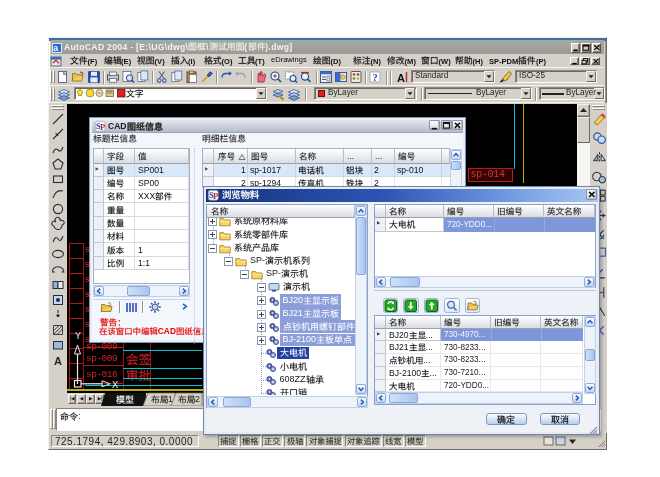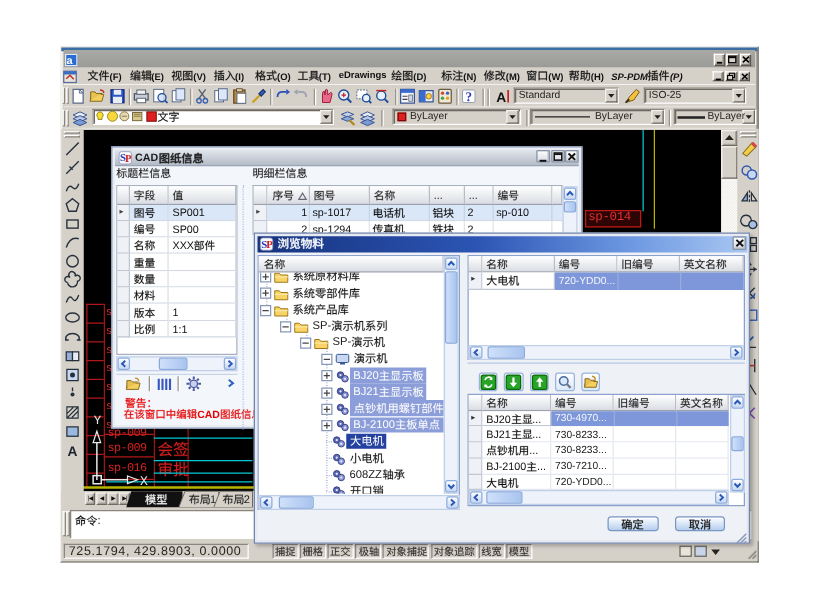--- a/index.html
+++ b/index.html
@@ -129,20 +129,32 @@
       <path id="g9898" d="M176 -615H380V-539H176ZM176 -743H380V-668H176ZM108 -798V-484H450V-798ZM695 -530C688 -271 668 -143 458 -77C471 -65 488 -42 494 -27C722 -103 751 -248 758 -530ZM730 -186C793 -141 870 -75 908 -33L954 -79C914 -120 835 -183 774 -226ZM124 -302C119 -157 100 -37 33 41C49 49 77 68 88 78C125 30 149 -28 164 -98C254 35 401 58 614 58H936C940 39 952 9 963 -6C905 -4 660 -4 615 -4C495 -5 395 -11 317 -43V-186H483V-244H317V-351H501V-410H49V-351H252V-81C222 -105 197 -136 178 -176C183 -214 186 -255 188 -298ZM540 -636V-215H603V-579H841V-219H907V-636H719C731 -664 744 -699 757 -733H955V-794H499V-733H681C672 -700 661 -664 650 -636Z"></path>
       <path id="gff1a" d="M250 -486C290 -486 326 -515 326 -560C326 -606 290 -636 250 -636C210 -636 174 -606 174 -560C174 -515 210 -486 250 -486ZM250 4C290 4 326 -26 326 -71C326 -117 290 -146 250 -146C210 -146 174 -117 174 -71C174 -26 210 4 250 4Z"></path>
     </defs>
   </svg>
 <div id="c">
 <div style="position:absolute;left:48px;top:37px;width:559px;height:413px;background:#d5d1c9;border:1px solid #f2f0ec;border-right-color:#6e6a64;border-bottom-color:#6e6a64;box-shadow:inset 1px 1px 0 #fff,inset -1px -1px 0 #9a968e"></div>
     <div style="position:absolute;left:49px;top:38px;width:557px;height:2.5px;background:#3a6ea5"></div>
     <div style="position:absolute;left:51px;top:40px;width:553px;height:13.5px;background:linear-gradient(#a8a8a4,#9a9a96)"></div>
     <div style="position:absolute;left:51.5px;top:43px;width:10px;height:10px;background:#2a6cd4;border:1px solid #e8e8e8"></div>
     <div class="t" style="left:53.3px;top:43.5px;"><span style="font-size:8.74px;color:#fff;font-weight:bold">a</span></div>
+    <div class="t" style="left:64px;top:42.3px;letter-spacing:0.3px"><span style="font-size:8.633px;color:#f2f2f0;font-weight:bold">AutoCAD 2004 - [E:\UG\dwg\</span><svg class="zh" style="width:17.8px;height:8.9px" viewBox="0 -880 2000 1000" fill="#f2f2f0" stroke="#f2f2f0" stroke-width="30">
+        <use href="#g56fe" x="0"></use>
+        <use href="#g6846" x="1000"></use>
+      </svg><span style="font-size:8.633px;color:#f2f2f0;font-weight:bold">\</span><svg class="zh" style="width:35.6px;height:8.9px" viewBox="0 -880 4000 1000" fill="#f2f2f0" stroke="#f2f2f0" stroke-width="30">
+        <use href="#g6d4b" x="0"></use>
+        <use href="#g8bd5" x="1000"></use>
+        <use href="#g7528" x="2000"></use>
+        <use href="#g56fe" x="3000"></use>
+      </svg><span style="font-size:8.633px;color:#f2f2f0;font-weight:bold">(</span><svg class="zh" style="width:17.8px;height:8.9px" viewBox="0 -880 2000 1000" fill="#f2f2f0" stroke="#f2f2f0" stroke-width="30">
+        <use href="#g90e8" x="0"></use>
+        <use href="#g4ef6" x="1000"></use>
+      </svg><span style="font-size:8.633px;color:#f2f2f0;font-weight:bold">).dwg]</span></div>
     <div style="position:absolute;left:570.5px;top:43px;width:9.6px;height:9.6px;background:#d5d1c9;border:1px solid #fff;border-right-color:#5a564e;border-bottom-color:#5a564e;box-shadow:inset -1px -1px 0 #8a867e"></div>
     <svg style="position:absolute;left:570.5px;top:43px;" width="9.6" height="9.6" viewBox="0 0 10 10">
       <path d="M2.5 7.5 L7 7.5" stroke="#000" stroke-width="1.6"></path>
     </svg>
     <div style="position:absolute;left:581.2px;top:43px;width:9.6px;height:9.6px;background:#d5d1c9;border:1px solid #fff;border-right-color:#5a564e;border-bottom-color:#5a564e;box-shadow:inset -1px -1px 0 #8a867e"></div>
     <svg style="position:absolute;left:581.2px;top:43px;" width="9.6" height="9.6" viewBox="0 0 10 10">
       <rect x="2" y="2" width="6" height="5.5" fill="none" stroke="#000" stroke-width="1.1"></rect>
       <path d="M2 3 L8 3" stroke="#000" stroke-width="1.4"></path>
     </svg>
     <div style="position:absolute;left:591.9px;top:43px;width:9.6px;height:9.6px;background:#d5d1c9;border:1px solid #fff;border-right-color:#5a564e;border-bottom-color:#5a564e;box-shadow:inset -1px -1px 0 #8a867e"></div>
@@ -172,42 +184,42 @@
         <use href="#g5165" x="1000"></use>
       </svg><span style="font-size:7.568px;color:#111;font-weight:bold">(I)</span></div>
     <div class="t" style="left:204px;top:56.2px;"><svg class="zh" style="width:17.6px;height:8.8px" viewBox="0 -880 2000 1000" fill="#111" stroke="#111" stroke-width="20">
         <use href="#g683c" x="0"></use>
         <use href="#g5f0f" x="1000"></use>
       </svg><span style="font-size:7.568px;color:#111;font-weight:bold">(O)</span></div>
     <div class="t" style="left:237.5px;top:56.2px;"><svg class="zh" style="width:17.6px;height:8.8px" viewBox="0 -880 2000 1000" fill="#111" stroke="#111" stroke-width="20">
         <use href="#g5de5" x="0"></use>
         <use href="#g5177" x="1000"></use>
       </svg><span style="font-size:7.568px;color:#111;font-weight:bold">(T)</span></div>
-    <div class="t" style="left:271px;top:56.2px;"><span style="font-size:7.568px;color:#111;font-weight:bold">eDrawings</span></div>
+    <div class="t" style="left:271px;top:56.2px;"><span style="font-size:7.568px;color:#111;font-weight:normal">eDrawings</span></div>
     <div class="t" style="left:313px;top:56.2px;"><svg class="zh" style="width:17.6px;height:8.8px" viewBox="0 -880 2000 1000" fill="#111" stroke="#111" stroke-width="20">
         <use href="#g7ed8" x="0"></use>
         <use href="#g56fe" x="1000"></use>
       </svg><span style="font-size:7.568px;color:#111;font-weight:bold">(D)</span></div>
     <div class="t" style="left:353px;top:56.2px;"><svg class="zh" style="width:17.6px;height:8.8px" viewBox="0 -880 2000 1000" fill="#111" stroke="#111" stroke-width="20">
         <use href="#g6807" x="0"></use>
         <use href="#g6ce8" x="1000"></use>
       </svg><span style="font-size:7.568px;color:#111;font-weight:bold">(N)</span></div>
     <div class="t" style="left:387px;top:56.2px;"><svg class="zh" style="width:17.6px;height:8.8px" viewBox="0 -880 2000 1000" fill="#111" stroke="#111" stroke-width="20">
         <use href="#g4fee" x="0"></use>
         <use href="#g6539" x="1000"></use>
       </svg><span style="font-size:7.568px;color:#111;font-weight:bold">(M)</span></div>
     <div class="t" style="left:421px;top:56.2px;"><svg class="zh" style="width:17.6px;height:8.8px" viewBox="0 -880 2000 1000" fill="#111" stroke="#111" stroke-width="20">
         <use href="#g7a97" x="0"></use>
         <use href="#g53e3" x="1000"></use>
       </svg><span style="font-size:7.568px;color:#111;font-weight:bold">(W)</span></div>
     <div class="t" style="left:455px;top:56.2px;"><svg class="zh" style="width:17.6px;height:8.8px" viewBox="0 -880 2000 1000" fill="#111" stroke="#111" stroke-width="20">
         <use href="#g5e2e" x="0"></use>
         <use href="#g52a9" x="1000"></use>
       </svg><span style="font-size:7.568px;color:#111;font-weight:bold">(H)</span></div>
-    <div class="t" style="left:489px;top:56.2px;font-style:italic;"><span style="font-size:7.568px;color:#111;font-weight:bold">SP-PDM</span><svg class="zh" style="width:17.6px;height:8.8px" viewBox="0 -880 2000 1000" fill="#111" stroke="#111" stroke-width="20">
+    <div class="t" style="left:489px;top:56.2px;"><span style="font-size:7.568px;color:#111;font-weight:bold">SP-PDM</span><svg class="zh" style="width:17.6px;height:8.8px" viewBox="0 -880 2000 1000" fill="#111" stroke="#111" stroke-width="20">
         <use href="#g63d2" x="0"></use>
         <use href="#g4ef6" x="1000"></use>
       </svg><span style="font-size:7.568px;color:#111;font-weight:bold">(P)</span></div>
     <div style="position:absolute;left:569.5px;top:56.5px;width:9.8px;height:8.8px;background:#d5d1c9;border:1px solid #fff;border-right-color:#5a564e;border-bottom-color:#5a564e;box-shadow:inset -1px -1px 0 #8a867e"></div>
     <svg style="position:absolute;left:569.5px;top:56.5px;" width="9.8" height="8.8" viewBox="0 0 10 10">
       <path d="M2.5 7.5 L7 7.5" stroke="#000" stroke-width="1.6"></path>
     </svg>
     <div style="position:absolute;left:580.1px;top:56.5px;width:9.8px;height:8.8px;background:#d5d1c9;border:1px solid #fff;border-right-color:#5a564e;border-bottom-color:#5a564e;box-shadow:inset -1px -1px 0 #8a867e"></div>
     <svg style="position:absolute;left:580.1px;top:56.5px;" width="9.8" height="8.8" viewBox="0 0 10 10">
       <rect x="3.4" y="1.8" width="4.6" height="4" fill="none" stroke="#000" stroke-width="1"></rect>

